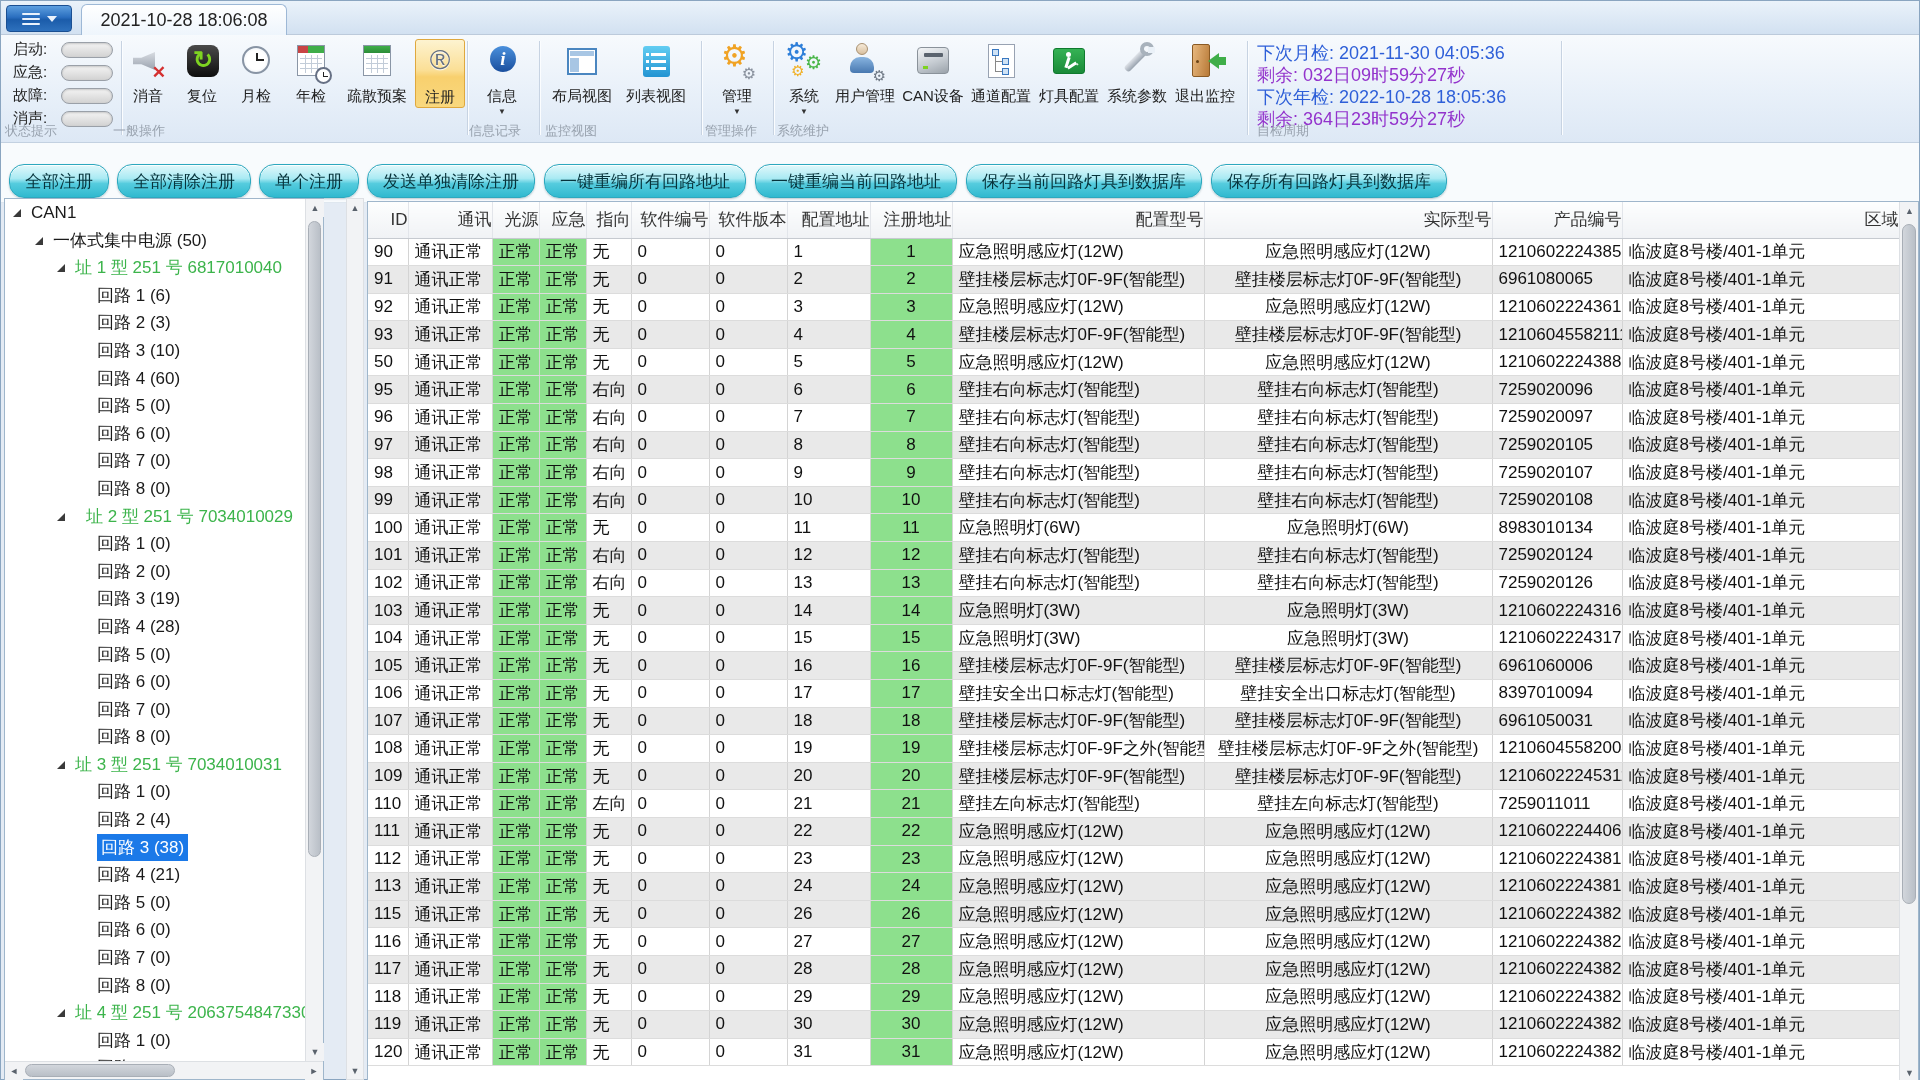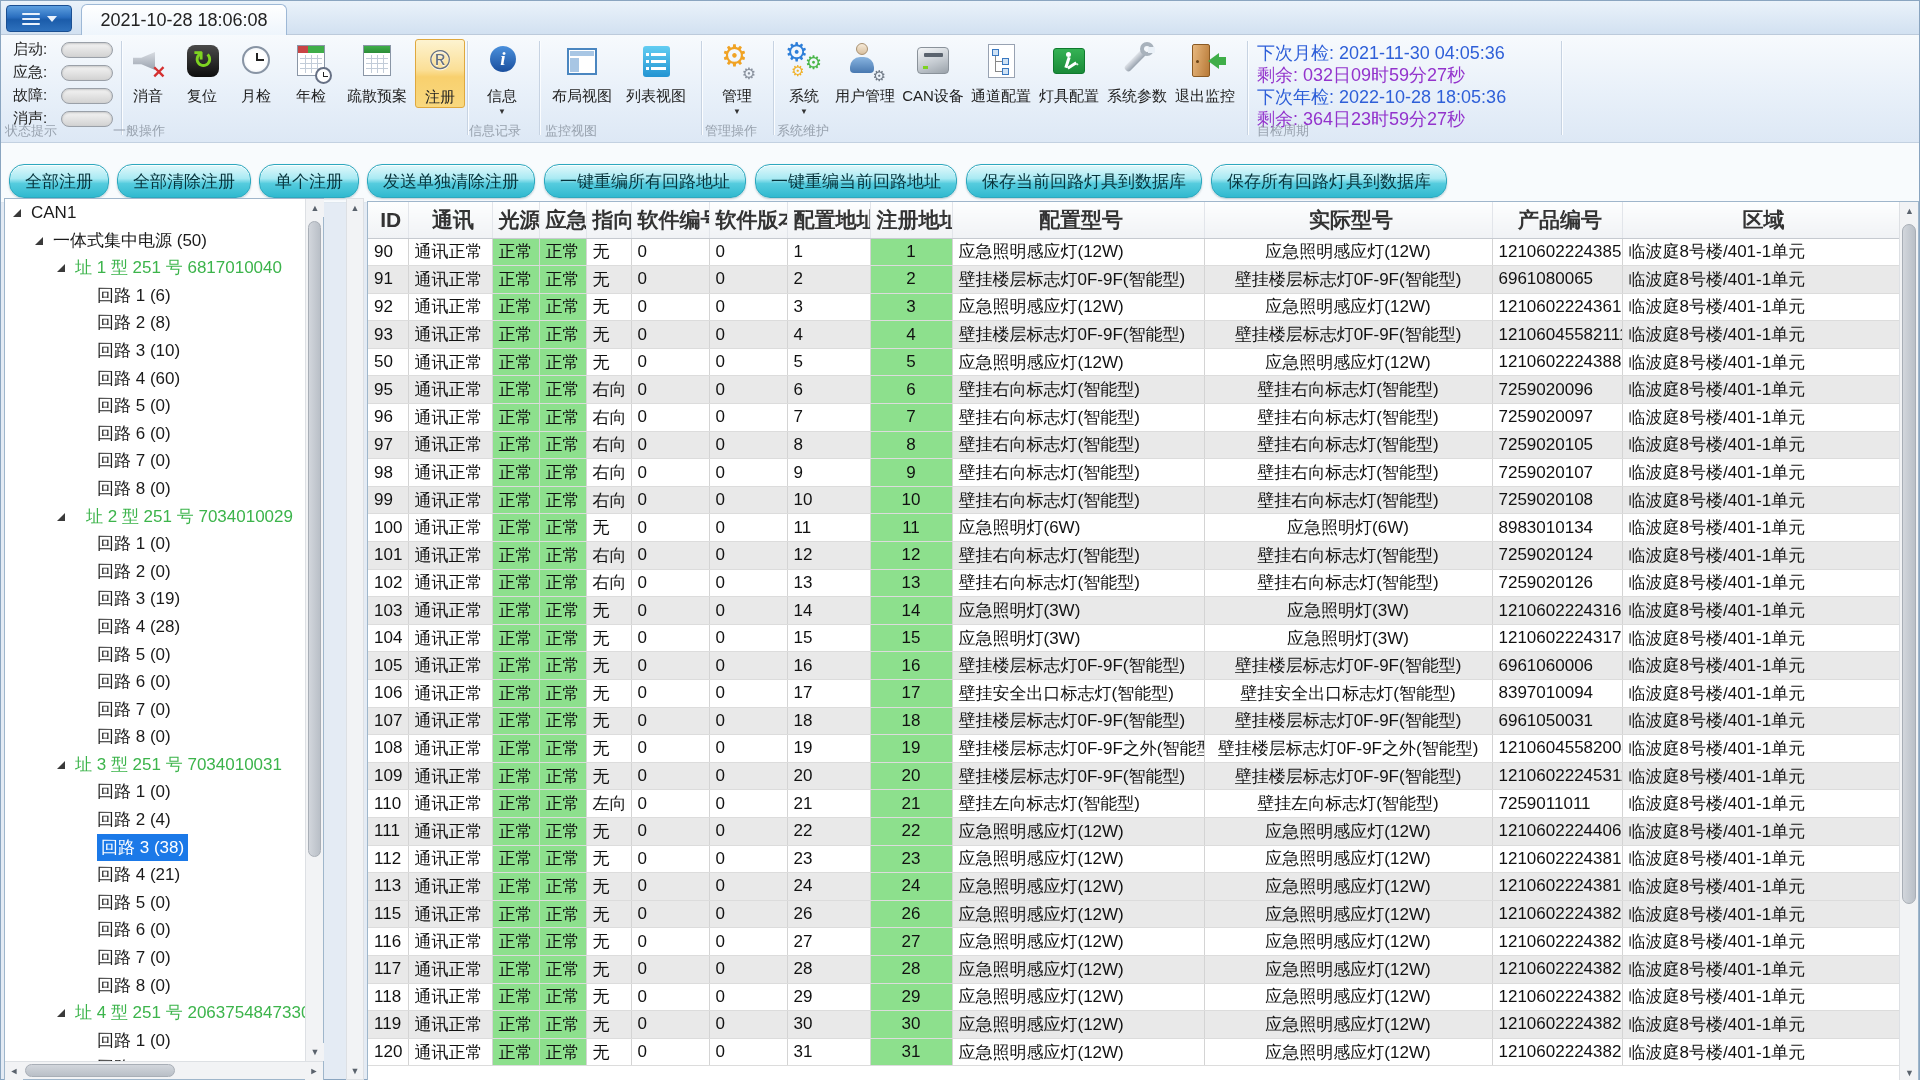--- a/index.html
+++ b/index.html
@@ -100,21 +100,21 @@
   
   .vsb{position:absolute;background:#f2f3f5;border-left:1px solid #dde0e4}
   .hsb{position:absolute;background:#f2f3f5;border-top:1px solid #dde0e4}
   .sbbtn{position:absolute;display:flex;align-items:center;justify-content:center;font-size:9px;color:#5a626c;background:#f2f3f5}
   .sbthumb{position:absolute;border-radius:8px;background:linear-gradient(90deg,#d2d6dc,#b9bfc7);border:1px solid #a8aeb6}
   .sbthumb.h{background:linear-gradient(#d2d6dc,#b9bfc7)}
 
   
   .gridpanel{position:absolute;left:366px;top:200px;width:1552px;height:880px;background:#fff;border:1px solid #9fb6cb;overflow:hidden}
   table{table-layout:fixed;border-collapse:collapse;width:1531px}
-  th{height:36px;font-weight:bold;font-size:21px;color:#333;text-align:center;padding:0 0 0 6px;background:linear-gradient(#fdfefe,#f0f2f5);border-right:1px solid #e2e5ea;border-bottom:1px solid #c6cad0;white-space:nowrap;overflow:hidden}
+  th{height:36px;font-weight:normal;font-size:17px;color:#333;text-align:right;padding:0 0 0 6px;background:linear-gradient(#fdfefe,#f0f2f5);border-right:1px solid #e2e5ea;border-bottom:1px solid #c6cad0;white-space:nowrap;overflow:hidden}
   td{height:27.6px;font-size:17px;color:#111;padding:0 0 0 6px;border-right:1px solid #d4d4d4;border-bottom:1px solid #dcdcdc;white-space:nowrap;overflow:hidden}
   tr.alt td{background:#e9e9e9}
   td.green{background:#8de08d;text-align:center;padding:0}
   td.center{text-align:center;padding:0}
 </style>
 </head>
 <body>
 
 <div id="window">
 
@@ -378,21 +378,21 @@
           <span class="tl" style="left: 48px;">一体式集中电源  (50)</span>
         </div>
         <div class="titem">
           <span class="exp" style="left: 52px;"></span>
           <span class="tl tgreen" style="left: 70px;">址 1 型 251 号 6817010040</span>
         </div>
         <div class="titem">
           <span class="tl" style="left: 92px;">回路 1  (6)</span>
         </div>
         <div class="titem">
-          <span class="tl" style="left: 92px;">回路 2  (8)</span>
+          <span class="tl" style="left: 92px;">回路 2  (3)</span>
         </div>
         <div class="titem">
           <span class="tl" style="left: 92px;">回路 3  (10)</span>
         </div>
         <div class="titem">
           <span class="tl" style="left: 92px;">回路 4  (60)</span>
         </div>
         <div class="titem">
           <span class="tl" style="left: 92px;">回路 5  (0)</span>
         </div>

